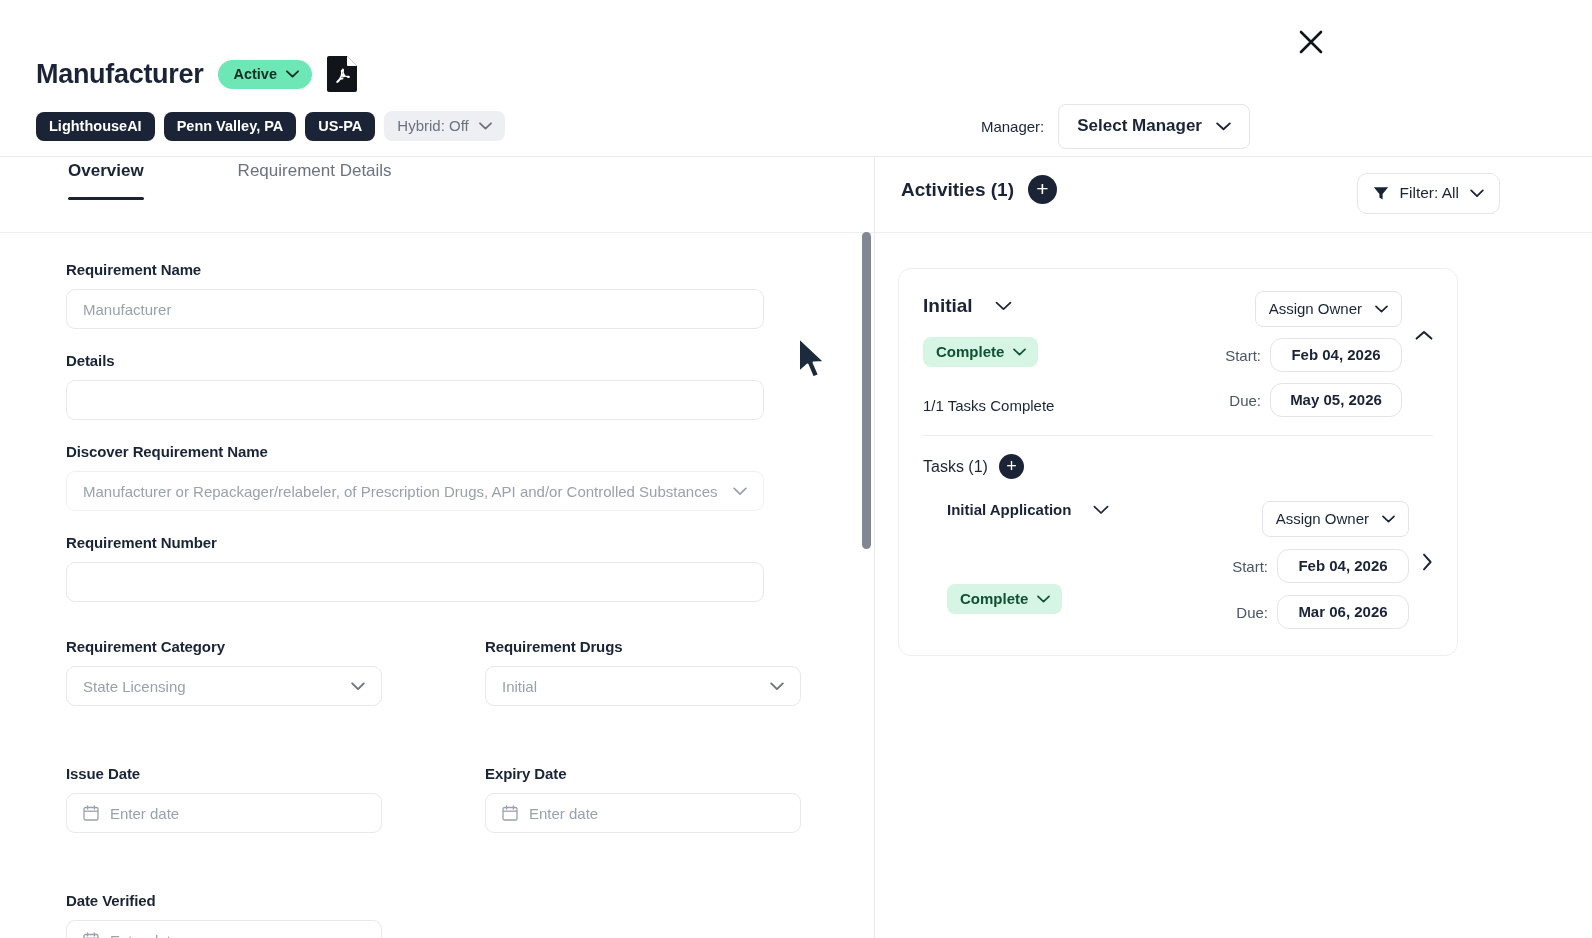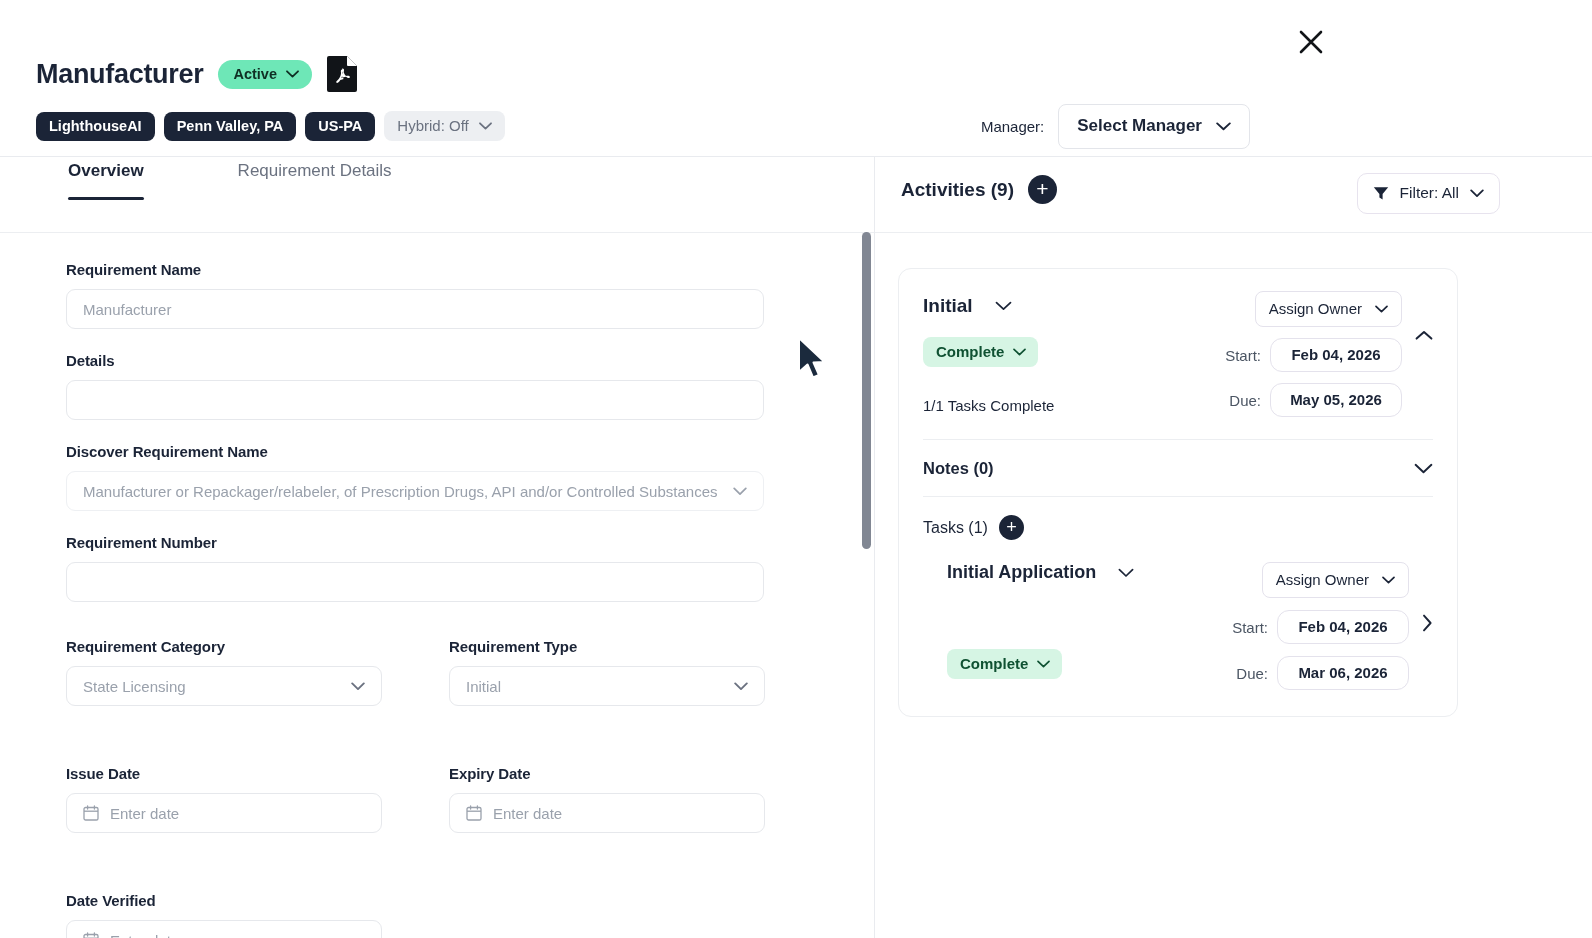--- a/index.html
+++ b/index.html
@@ -109,21 +109,21 @@
     background: #fff;
     font-size: 15px; color: #9aa1ac;
     padding: 0 16px;
     display: flex; align-items: center;
   }
   .input.tall { height: 40px; }
   .input.select { justify-content: space-between; cursor: pointer; }
   .input.faint { border-color: #eef0f3; }
   .input .val { flex: 1; overflow:hidden; white-space:nowrap; text-overflow:ellipsis; }
   .input.empty { color:#9aa1ac; }
-  .two-col { display: flex; gap: 67px; margin-top: 36px; }
+  .two-col { display: flex; gap: 103px; margin-top: 36px; }
   .two-col .field { flex: 1; margin-bottom: 23px; }
   .col-narrow { width: 316px; flex: none !important; }
   .col-wide { width: 316px; flex: none !important; }
   .date-input { display:flex; align-items:center; gap: 11px; }
   .cal-icon { flex: none; }
   .link-input { justify-content: flex-end; }
 
   
   .scroll-thumb {
     position: absolute; left: 862px; top: 75px; width: 9px; height: 317px;
@@ -199,21 +199,21 @@
 
   .tasks-row {
     display:flex; align-items:center; gap: 11px;
     border-top: 1px solid #eceef1;
     margin-top: 18px; padding-top: 18px;
   }
   .tasks-label { font-size: 16px; font-weight:500; color:#1b2437; }
 
   .task-card { margin-top: 22px; padding-left: 24px; display:flex; justify-content:space-between; }
   .task-name-row { display:flex; align-items:center; gap: 22px; }
-  .task-name { font-size: 18px; font-weight:600; color:#1b2437; }
+  .task-name { font-size: 15px; font-weight:600; color:#1b2437; }
   .task-left { display:flex; flex-direction:column; }
   .task-status {
     display:inline-flex; align-items:center; gap:9px;
     background:#d6f5e4; color:#0f5132;
     font-size:15px; font-weight:600; padding:6px 12px 7px 13px;
     border-radius:8px; margin-top:66px; align-self:flex-start; cursor:pointer;
   }
   .task-right { display:flex; align-items:flex-start; gap:13px; }
   .task-right-inner { display:flex; flex-direction:column; align-items:flex-end; gap:12px; }
   .task-expand { padding-top: 52px; color:#1b2437; cursor:pointer; }
@@ -326,21 +326,21 @@
             <div class="field col-narrow">
               <span class="field-label">Requirement Category</span>
               <div class="input select empty">
                 <span class="val">State Licensing</span>
                 <svg width="14" height="9" viewBox="0 0 14 9">
                   <path d="M1.2 1.4 L7 7.1 L12.8 1.4" fill="none" stroke="#6b7280" stroke-width="1.9" stroke-linecap="round" stroke-linejoin="round"></path>
                 </svg>
               </div>
             </div>
             <div class="field col-wide">
-              <span class="field-label">Requirement Type</span>
+              <span class="field-label">Requirement Drugs</span>
               <div class="input select empty">
                 <span class="val">Initial</span>
                 <svg width="14" height="9" viewBox="0 0 14 9">
                   <path d="M1.2 1.4 L7 7.1 L12.8 1.4" fill="none" stroke="#6b7280" stroke-width="1.9" stroke-linecap="round" stroke-linejoin="round"></path>
                 </svg>
               </div>
             </div>
           </div>
 
           <div class="two-col">
@@ -386,21 +386,21 @@
       </div>
 
       <div class="scroll-thumb"></div>
     </div>
 
     <div class="vdivider"></div>
 
     <div class="right-pane">
 
       <div class="activities-head">
-        <span class="activities-title">Activities (9)</span>
+        <span class="activities-title">Activities (1)</span>
         <span class="round-add">+</span>
       </div>
 
       <div class="filter-btn">
         <svg width="16" height="15" viewBox="0 0 16 15">
           <path d="M0.8 1.3 H15.2 L9.6 8 V13.6 L6.4 11.6 V8 Z" fill="#1b2437"></path>
         </svg>
         <span>Filter: All</span>
         <svg width="14" height="9" viewBox="0 0 14 9">
           <path d="M1.2 1.4 L7 7.1 L12.8 1.4" fill="none" stroke="#1b2437" stroke-width="1.8" stroke-linecap="round" stroke-linejoin="round"></path>
@@ -448,28 +448,20 @@
               </div>
             </div>
             <span class="collapse-chev">
               <svg width="18" height="11" viewBox="0 0 18 11">
                 <path d="M1.6 8.6 L9 2 L16.4 8.6" fill="none" stroke="#1b2437" stroke-width="2" stroke-linecap="round" stroke-linejoin="round"></path>
               </svg>
             </span>
           </div>
         </div>
 
-        <div class="section-row">
-          <span class="section-title">Notes (0)</span>
-          <span class="chev">
-            <svg width="19" height="11" viewBox="0 0 19 11">
-              <path d="M1.6 1.8 L9.5 9.2 L17.4 1.8" fill="none" stroke="#1b2437" stroke-width="1.9" stroke-linecap="round" stroke-linejoin="round"></path>
-            </svg>
-          </span>
-        </div>
 
         <div class="tasks-row">
           <span class="tasks-label">Tasks (1)</span>
           <span class="round-add small">+</span>
         </div>
 
         <div class="task-card">
           <div class="task-left">
             <div class="task-name-row">
               <span class="task-name">Initial Application</span>

